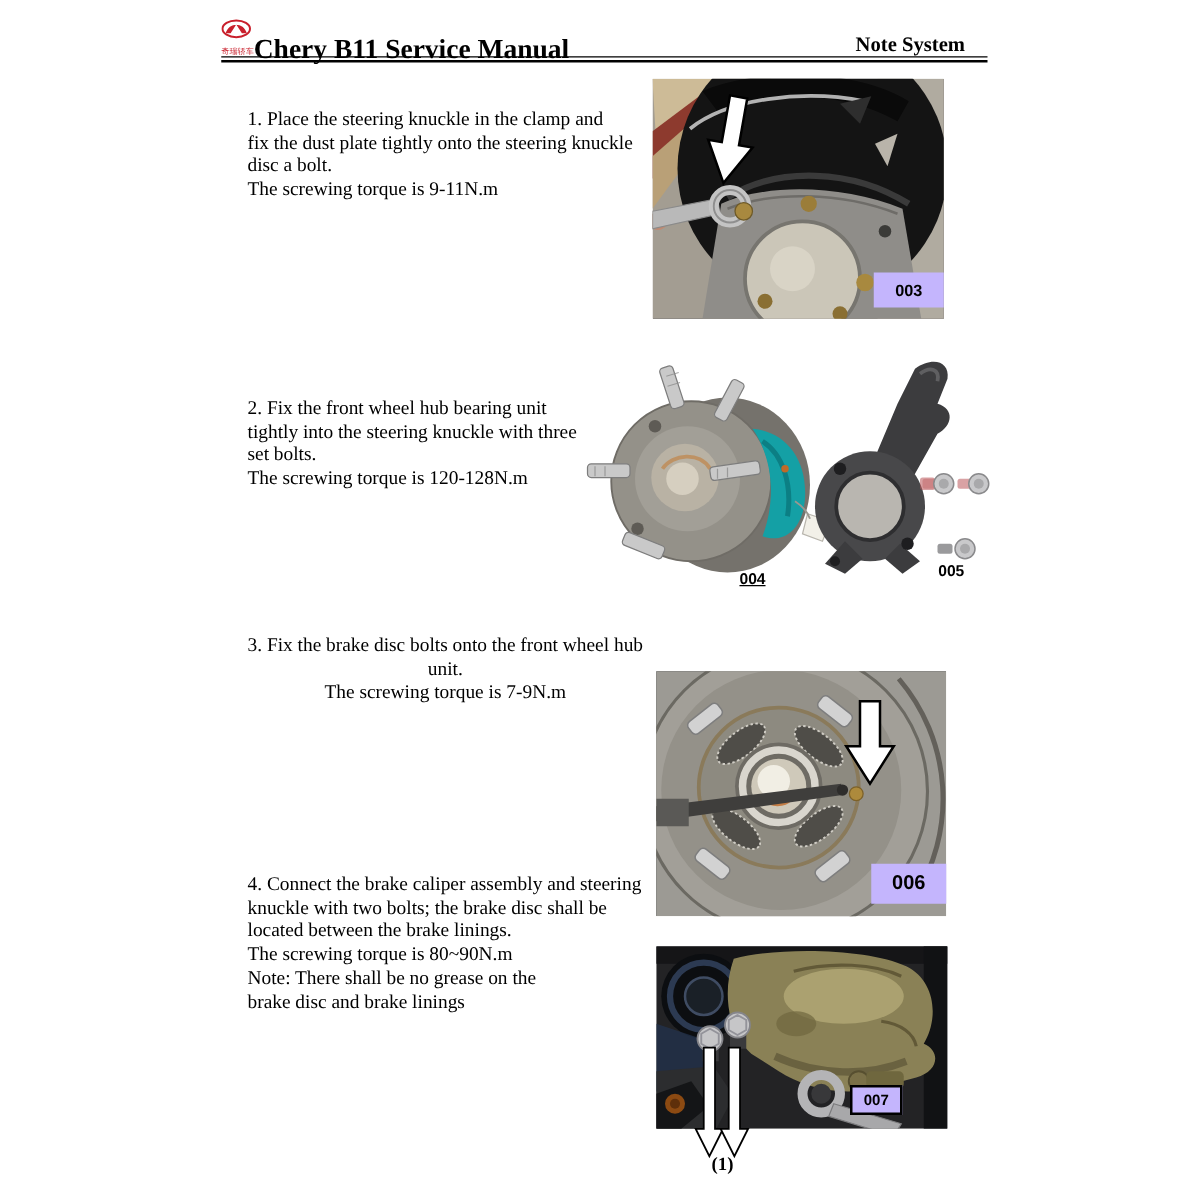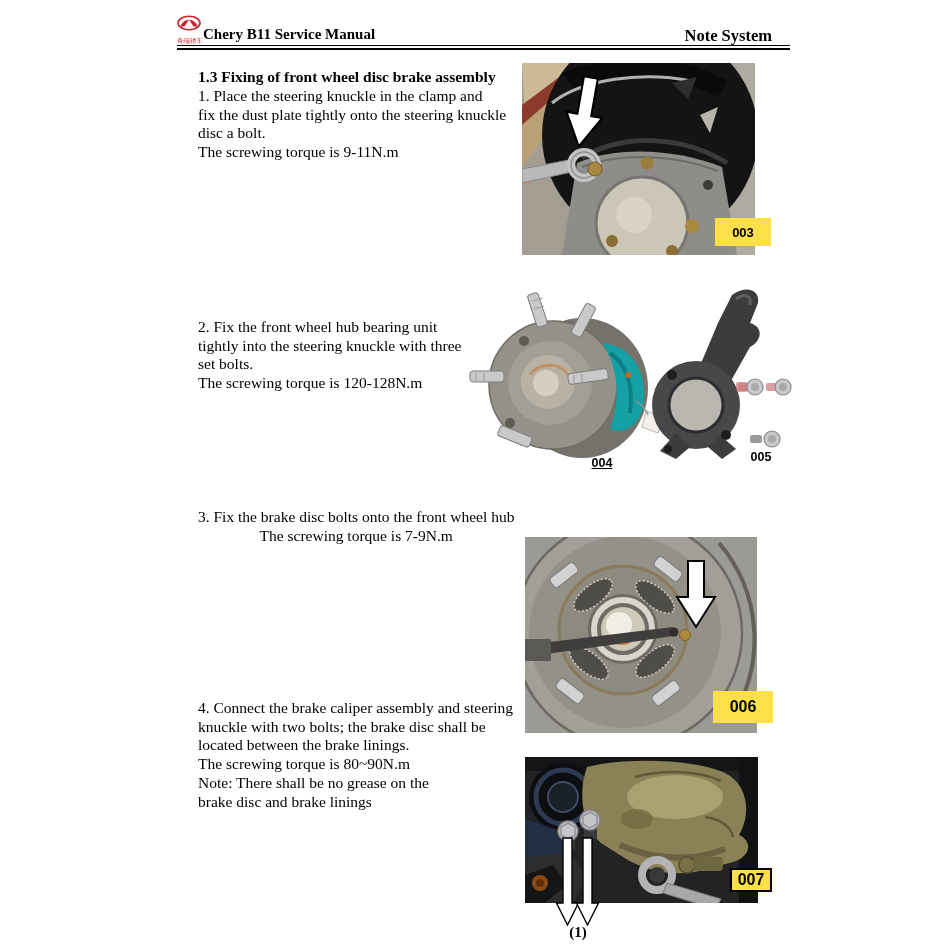--- a/index.html
+++ b/index.html
@@ -1,35 +1,35 @@
 <!DOCTYPE html>
 <html><head>
 <meta charset="utf-8">
 <style>
   html,body{margin:0;padding:0;background:#fff;}
   #page{position:relative;width:850px;height:950px;background:#ffffff;overflow:hidden;
         font-family:"Liberation Serif", serif;color:#000;}
   .abs{position:absolute;}
 
   
-  .hdr-title{font-weight:bold;font-size:15px;white-space:nowrap;}
+  .hdr-title{font-weight:bold;font-size:22px;white-space:nowrap;}
   .hdr-right{font-weight:bold;font-size:16.5px;white-space:nowrap;}
   .hdr-rule{border-top:1.5px solid #000;border-bottom:2.5px solid #000;height:2px;}
   .logo-cn{font-size:6.5px;color:#c9202c;font-family:"DejaVu Sans",sans-serif;
            letter-spacing:0;line-height:6px;white-space:nowrap;}
 
   
   .sec-heading{font-weight:bold;font-size:15.5px;white-space:nowrap;}
   .t-line{font-size:15.5px;line-height:18.7px;white-space:nowrap;}
 
   
   .photo{display:block;}
   .photo-frame{box-shadow:0 0 0 1px #4a4a4a inset;}
-  .fig-label-box{background:#fde047;display:flex;align-items:center;justify-content:center;
-                 font-family:"Liberation Sans",sans-serif;font-weight:bold;margin-left:16px;}
+  .fig-label-box{background:#c4b5fd;display:flex;align-items:center;justify-content:center;
+                 font-family:"Liberation Sans",sans-serif;font-weight:bold;}
   .fig-label-plain{font-family:"Liberation Sans",sans-serif;font-weight:bold;
                    font-size:12.5px;text-align:center;}
   .callout{font-weight:bold;font-size:15px;text-align:center;}
 </style>
 </head>
 <body>
 
 <div id="page">
 
   <div class="abs" style="left:177px;top:13px;width:24px;height:24px;">
@@ -38,21 +38,20 @@
       <path d="M3.5,13.5 C6.5,4.5 17.5,4.5 20.5,13.5 L16.5,13.5 L12,6.5 L7.5,13.5 Z" fill="#c9202c"></path>
       <path d="M9.2,13.5 L12,8.8 L14.8,13.5 Z" fill="#ffffff"></path>
     </svg>
   </div>
   <div class="abs logo-cn" style="left:177px;top:38px;">奇瑞轿车</div>
 
   <div class="abs hdr-title" style="left:203px;top:26px;">Chery B11 Service Manual</div>
   <div class="abs hdr-right" style="left:578px;top:26px;width:194px;text-align:right;">Note System</div>
   <div class="abs hdr-rule" style="left:177px;top:45px;width:613px;"></div>
 
-  <div class="abs sec-heading" style="left:198px;top:68px;">1.3 Fixing of front wheel disc brake assembly</div>
   <div class="abs" style="left:198px;top:87px;">
     <div class="t-line">1. Place the steering knuckle in the clamp and</div>
     <div class="t-line">fix the dust plate tightly onto the steering knuckle</div>
     <div class="t-line">disc a bolt.</div>
     <div class="t-line">The screwing torque is 9-11N.m</div>
   </div>
 
   <div class="abs photo-frame" style="left:522px;top:63px;width:233px;height:192px;">
     <svg class="photo" width="233" height="192" viewBox="0 0 233 192">
       <rect width="233" height="192" fill="#a39d92"></rect>
@@ -160,20 +159,21 @@
           <circle cx="322" cy="156" r="4" fill="#a9a9ab"></circle>
         </g>
       </g>
     </svg>
   </div>
   <div class="abs fig-label-plain" style="left:583px;top:456px;width:38px;text-decoration:underline;">004</div>
   <div class="abs fig-label-plain" style="left:742px;top:450px;width:38px;">005</div>
 
   <div class="abs" style="left:198px;top:508px;text-align:center;">
     <div class="t-line">3. Fix the brake disc bolts onto the front wheel hub</div>
+    <div class="t-line">unit.</div>
     <div class="t-line">The screwing torque is 7-9N.m</div>
   </div>
 
   <div class="abs photo-frame" style="left:525px;top:537px;width:232px;height:196px;">
     <svg class="photo" width="232" height="196" viewBox="0 0 232 196">
       <rect width="232" height="196" fill="#9c9a94"></rect>
       <circle cx="103" cy="96" r="114" fill="#a29f98" stroke="#6b6962" stroke-width="2.5"></circle>
       <circle cx="100" cy="95" r="96" fill="#949189"></circle>
       <circle cx="98" cy="93" r="64" fill="#8d8a80" stroke="#8a7a5a" stroke-width="3"></circle>
 
@@ -251,21 +251,21 @@
         <polygon points="65,55 72,59 72,67 65,71 58,67 58,59" fill="none" stroke="#93939a" stroke-width="1.5"></polygon>
       </g>
 
       <circle cx="132" cy="118" r="15" fill="none" stroke="#b4b4b6" stroke-width="8"></circle>
       <circle cx="132" cy="118" r="8" fill="#38383a"></circle>
       <polygon points="142,126 196,142 190,152 138,136" fill="#a8a8aa" stroke="#7c7c7e" stroke-width="1"></polygon>
       <circle cx="162" cy="108" r="8" fill="#7a7048" stroke="#574f30" stroke-width="1.5"></circle>
       <rect x="168" y="100" width="30" height="14" rx="4" fill="#6f673e"></rect>
     </svg>
   </div>
-  <div class="abs fig-label-box" style="left:714px;top:868px;width:38px;height:20px;font-size:16px;border:2px solid #000;">007</div>
+  <div class="abs fig-label-box" style="left:680px;top:868px;width:38px;height:20px;font-size:12px;border:2px solid #000;">007</div>
 
   <div class="abs" style="left:550px;top:830px;width:50px;height:100px;">
     <svg width="50" height="100" viewBox="0 0 50 100">
       <g>
         <polygon points="13,8 22,8 22,73 28.5,73 17.5,95 6.5,73 13,73" fill="#ffffff" stroke="#000000" stroke-width="1.4"></polygon>
       </g>
       <g>
         <polygon points="33,8 42,8 42,73 48.5,73 37.5,95 26.5,73 33,73" fill="#ffffff" stroke="#000000" stroke-width="1.4"></polygon>
       </g>
     </svg>

